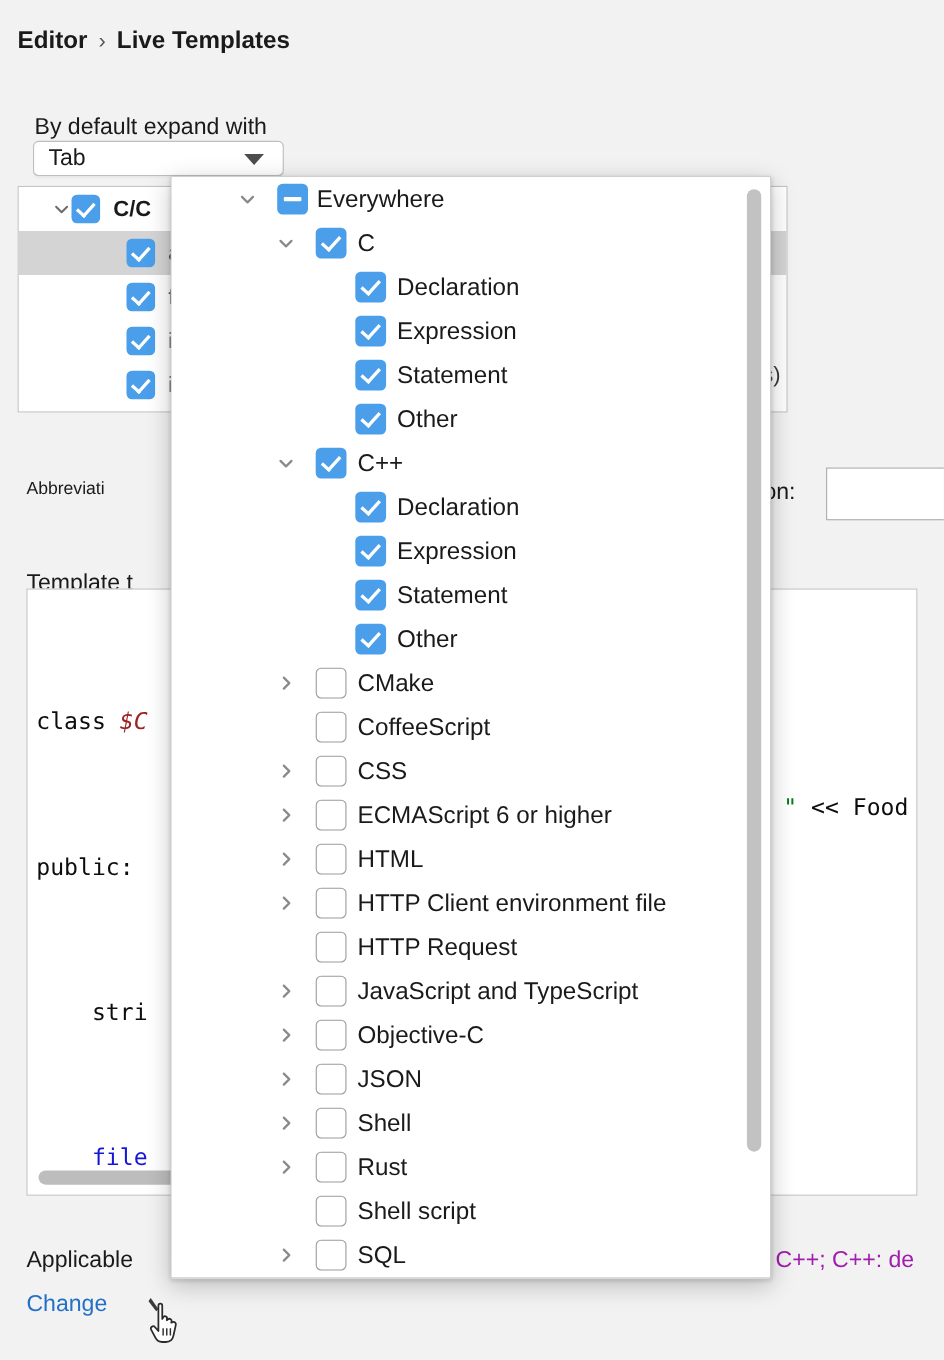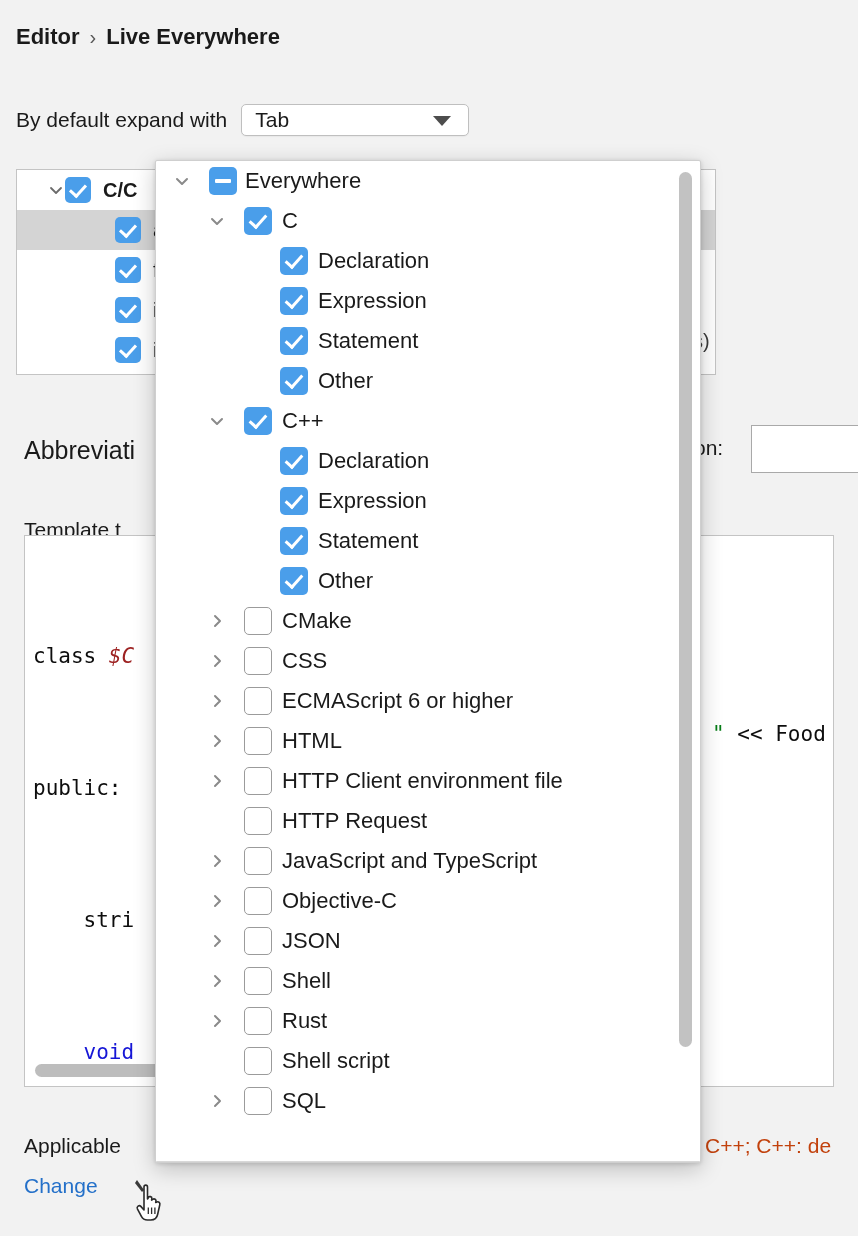--- a/index.html
+++ b/index.html
@@ -33,20 +33,21 @@
     margin: 0 10px;
     font-size: 20px;
   }
 
   
   .expandrow {
     position: absolute;
     left: 16px; top: 104px;
     display: flex;
     align-items: center;
+    flex-direction: column;
   }
   .expandrow .lbl {
     font-size: 21px;
     color: #1a1a1a;
     white-space: nowrap;
   }
   .combo {
     position: relative;
     margin-left: 14px;
     width: 228px; height: 32px;
@@ -126,21 +127,21 @@
     position: absolute;
     left: 693px; top: 330px;
     font-size: 20px;
     color: #3b3b3b;
   }
 
   
   .lbl-abbr {
     position: absolute;
     left: 24px; top: 436px;
-    font-size: 25px;
+    font-size: 16px;
     color: #1a1a1a;
     white-space: nowrap;
   }
   .lbl-desc {
     position: absolute;
     left: 694px; top: 436px;
     font-size: 21px;
     color: #1a1a1a;
     white-space: nowrap;
   }
@@ -228,20 +229,21 @@
     border: 1px solid #cfcfcf;
     border-radius: 2px;
     box-shadow: 0 6px 22px rgba(0,0,0,.22), 0 1px 4px rgba(0,0,0,.14);
     overflow: hidden;
   }
   .popup-list {
     position: absolute;
     left: 0; top: 0;
     right: 0; bottom: 0;
     overflow: hidden;
+    padding-left: 43px;
   }
   .prow {
     position: relative;
     height: 40px;
     display: flex;
     align-items: center;
     font-size: 22px;
     color: #1a1a1a;
     white-space: nowrap;
   }
@@ -312,21 +314,21 @@
     height: 1px;
     background: #d8d8d8;
   }
 </style>
 </head>
 <body>
 
 <div id="root">
 
   <div class="breadcrumb">
-    <span>Editor</span><span class="sep">›</span><span>Live Everywhere</span>
+    <span>Editor</span><span class="sep">›</span><span>Live Templates</span>
   </div>
 
   <div class="expandrow">
     <span class="lbl">By default expand with</span>
     <div class="combo">
       <span class="val">Tab</span>
       <span class="arrow"></span>
     </div>
   </div>
 
@@ -362,36 +364,36 @@
   <div class="lbl-abbr">Abbreviati</div>
   <div class="lbl-desc">on:</div>
   <div class="desc-input"></div>
   <div class="lbl-tmpl">Template t</div>
 
   <div class="editor">
     <div class="code">
       <div><span>class </span><span class="var">$C</span></div>
       <div>public:</div>
       <div>    stri</div>
-      <div><span>    </span><span class="kw">void</span></div>
+      <div><span>    </span><span class="kw">file</span></div>
       
       
       
     </div>
     <div class="hscroll">
       <div class="thumb"></div>
     </div>
   </div>
 
   <div style="position:absolute; left:712px; top:722px; font-family:'DejaVu Sans Mono',monospace; font-size:21px; color:#0d0d0d; white-space:nowrap;">
     <span class="" style="color:#067d17">"</span><span> &lt;&lt; Food</span>
   </div>
 
   <div class="applicable">Applicable</div>
-  <div style="position:absolute; left:705px; top:1134px; font-size:21px; color:#c2410c; white-space:nowrap;">C++; C++: de</div>
+  <div style="position:absolute; left:705px; top:1134px; font-size:21px; color:#a21caf; white-space:nowrap;">C++; C++: de</div>
   <div class="change">Change</div>
 
   <div class="popup">
     <div class="popup-list" id="popup-list">
         <div class="prow droot">
           <span class="chev"><svg width="20" height="20" viewBox="0 0 20 20">
               <path d="M5 8 L10 13 L15 8" fill="none" stroke="#8a8a8a" stroke-width="2" stroke-linecap="round" stroke-linejoin="round"></path>
             </svg></span>
           <span class="pcbx ind"></span>
           <span class="plabel">Everywhere</span>
@@ -441,20 +443,24 @@
         <div class="prow d2">
           <span class="pcbx on"></span>
           <span class="plabel">Other</span>
         </div>
         <div class="prow d1">
           <span class="chev"><svg width="20" height="20" viewBox="0 0 20 20">
               <path d="M8 5 L13 10 L8 15" fill="none" stroke="#8a8a8a" stroke-width="2" stroke-linecap="round" stroke-linejoin="round"></path>
             </svg></span>
           <span class="pcbx off"></span>
           <span class="plabel">CMake</span>
+        </div>
+        <div class="prow d1">
+          <span class="pcbx off"></span>
+          <span class="plabel">CoffeeScript</span>
         </div>
         <div class="prow d1">
           <span class="chev"><svg width="20" height="20" viewBox="0 0 20 20">
               <path d="M8 5 L13 10 L8 15" fill="none" stroke="#8a8a8a" stroke-width="2" stroke-linecap="round" stroke-linejoin="round"></path>
             </svg></span>
           <span class="pcbx off"></span>
           <span class="plabel">CSS</span>
         </div>
         <div class="prow d1">
           <span class="chev"><svg width="20" height="20" viewBox="0 0 20 20">

